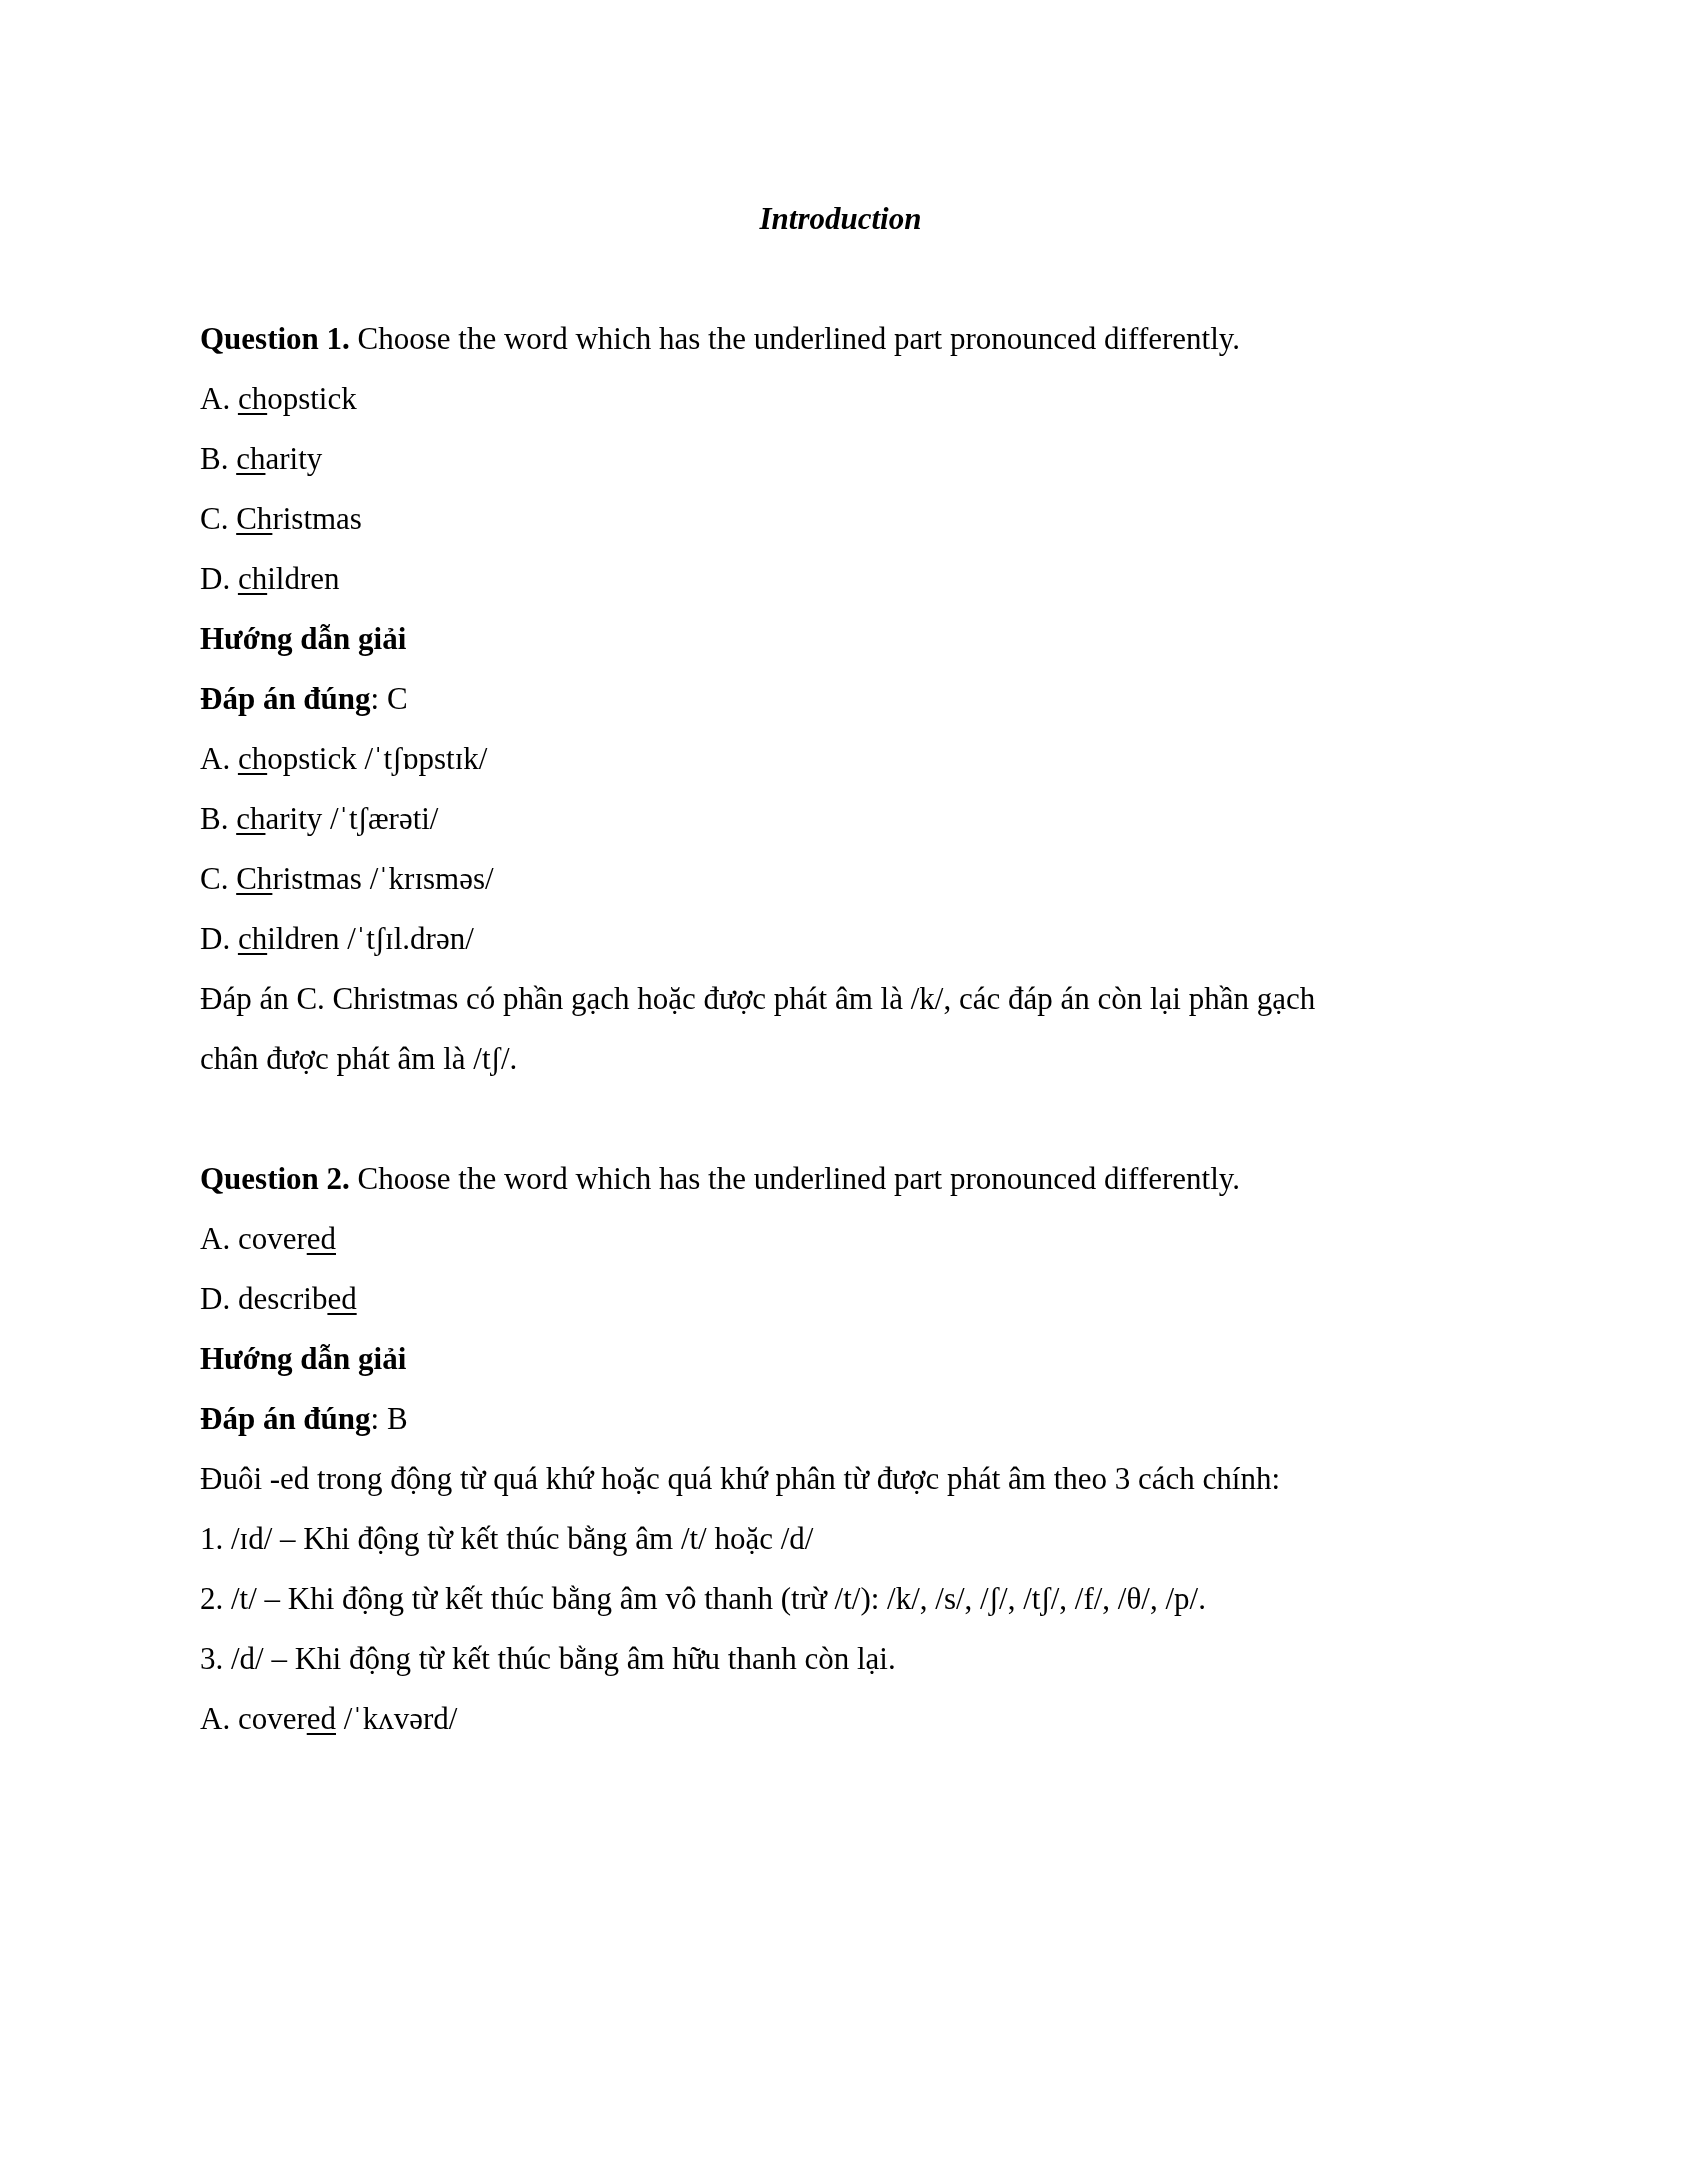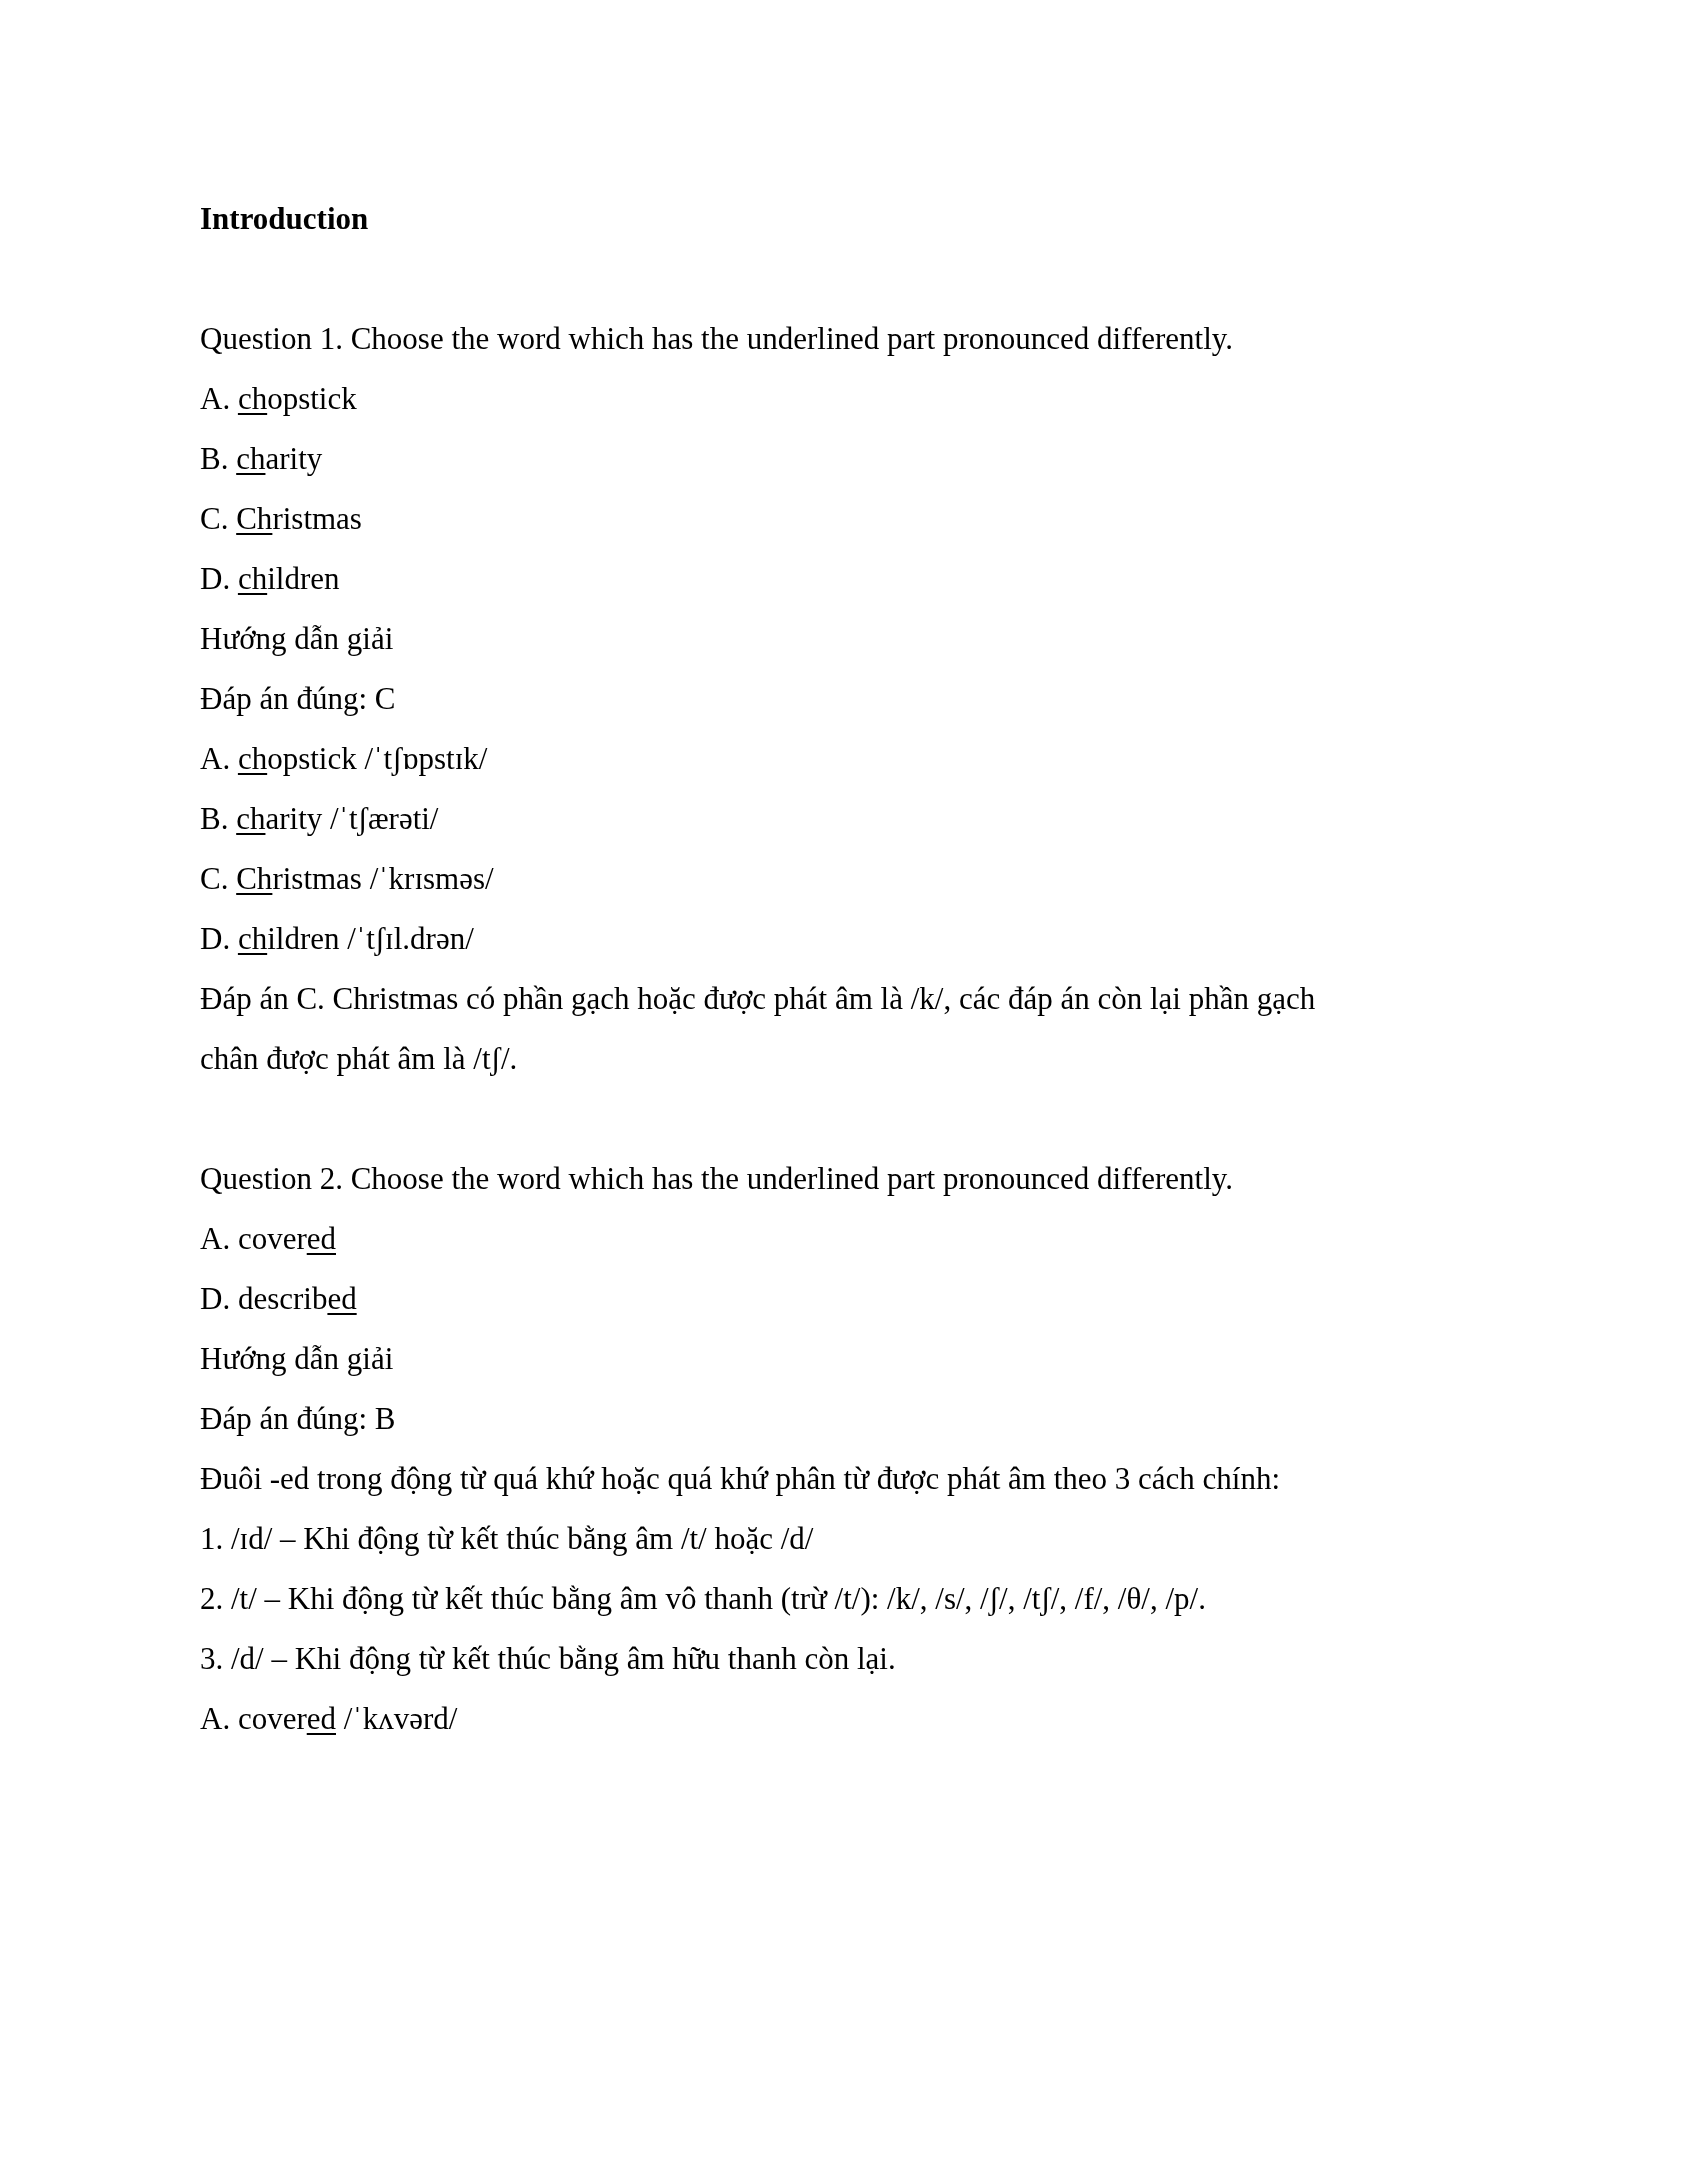--- a/index.html
+++ b/index.html
@@ -12,34 +12,34 @@
     color: #000000;
   }
   .page {
     position: relative;
     width: 1687px;
     height: 2183px;
     background: #ffffff;
     padding: 189px 206px 0 200px;
     font-size: 31px;
   }
-  .headings { text-align: left; }
+  .headings { text-align: center; font-style: italic; }
   .heading {
     font-weight: bold;
     line-height: 60px;
     white-space: pre;
   }
   .doc-body .line {
     line-height: 60px;
     white-space: pre-wrap;
   }
   .doc-body .spacer {
     height: 60px;
   }
-  .bold { font-weight: normal; }
+  .bold { font-weight: bold; }
   .u {
     text-decoration: underline;
     text-decoration-thickness: 2.4px;
     text-underline-offset: 4px;
   }
 </style>
 </head>
 <body>
 
 <div class="page">

